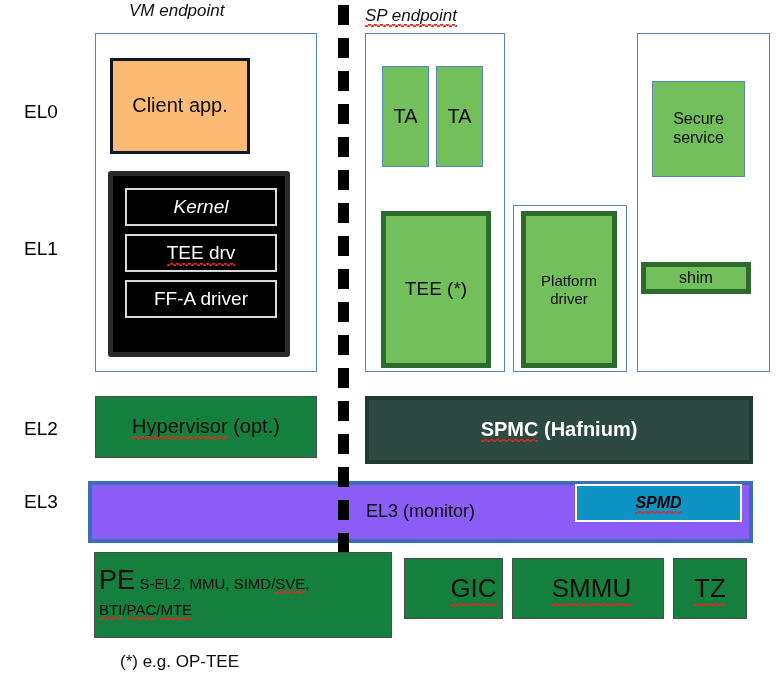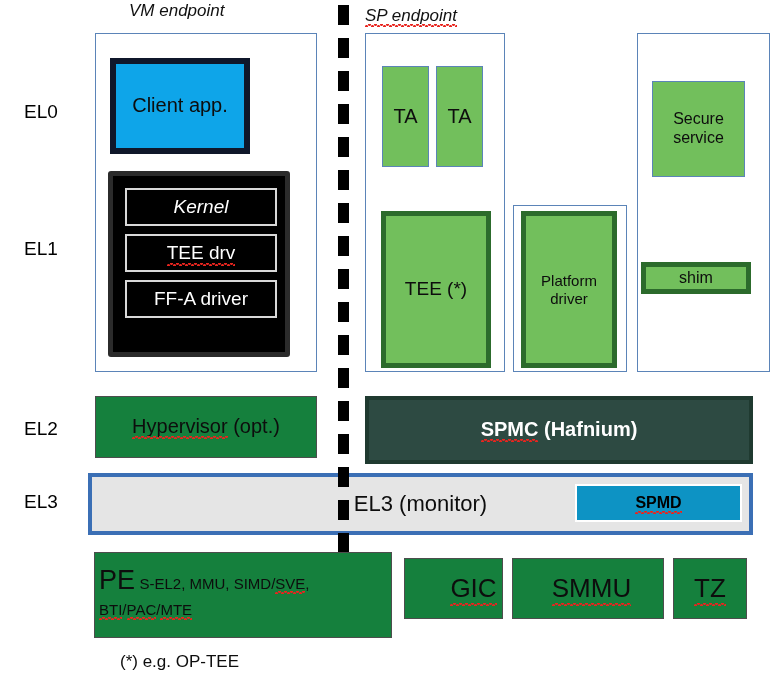--- a/index.html
+++ b/index.html
@@ -56,22 +56,22 @@
 
   
   .box {
     display: flex;
     align-items: center;
     justify-content: center;
     text-align: center;
     line-height: 1.18;
   }
   .box-gray {
-    background: #0ea5e9;
-    border: 6px solid #0f172a;
+    background: #fdba74;
+    border: 3px solid #0f172a;
     font-size: 20px;
     color: #0d0d0d;
   }
   .box-green {
     background: #72bf5c;
     border: 1px solid #5b84b8;
     color: #0d0d0d;
   }
   .box-green-thick {
     background: #72bf5c;
@@ -90,31 +90,33 @@
     font-size: 19px;
   }
   .box-darkgreen {
     background: #2d4a42;
     border: 4px solid #1f3a30;
     color: #ffffff;
     font-size: 20px;
     font-weight: bold;
   }
   .box-blue {
-    background: #e5e5e5;
+    background: #8b5cf6;
     border: 4px solid #3b6fb5;
     color: #0d0d0d;
-    font-size: 22px;
+    font-size: 18px;
+    margin-top: 8px;
   }
   .box-blue-inner {
     background: #0d93c4;
     border: 2px solid #ffffff;
     color: #000000;
     font-size: 16px;
     font-weight: bold;
+    font-style: italic;
   }
   .box-plain {
     background: #15803d;
     border: 1px solid #4d4d4d;
     color: #0d0d0d;
   }
 
   
   .divider {
     background-image: linear-gradient(to bottom, #000000 0px, #000000 20px, rgba(255,255,255,0) 20px, rgba(255,255,255,0) 33px);

